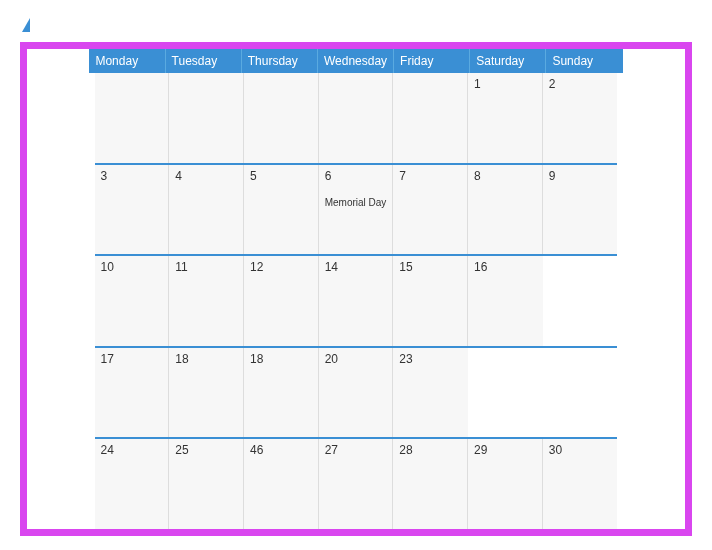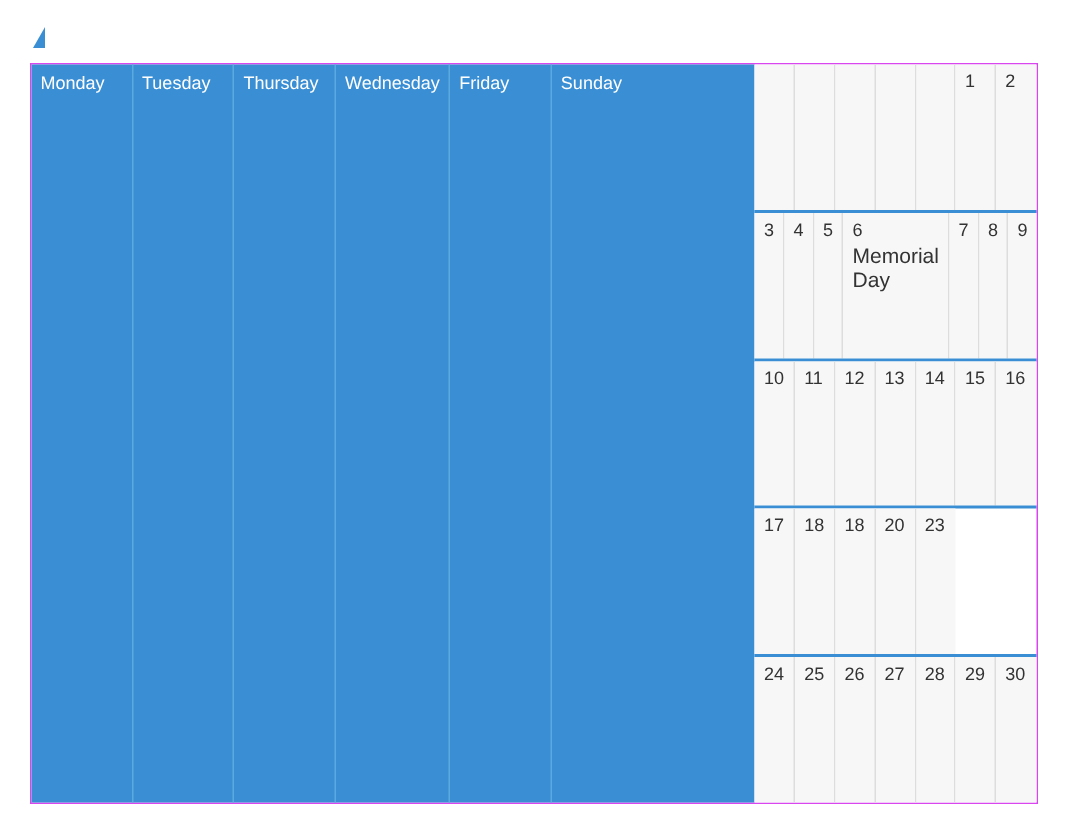--- a/index.html
+++ b/index.html
@@ -61,22 +61,23 @@
       letter-spacing: 0.5px;
     }
     .country {
       font-size: 15px;
       color: #333;
       text-align: right;
     }
     .calendar {
       flex: 1;
       display: flex;
-      flex-direction: row;
-      border: 1px solid #d946ef;
+      flex-direction: column;
+      border: 7px solid #d946ef;
+      align-items: center;
     }
     .day-headers {
       display: grid;
       grid-template-columns: repeat(7, 1fr);
       background: #3a8fd4;
     }
     .day-header {
       color: #fff;
       font-size: 12px;
       padding: 5px 6px;
@@ -107,23 +108,23 @@
       min-height: 60px;
     }
     .day-cell:last-child { border-right: none; }
     .day-cell.empty { background: #f7f7f7; }
     .day-num {
       font-size: 12px;
       color: #333;
       font-weight: normal;
     }
     .day-event {
-      font-size: 14px;
-      color: #333;
-      margin-top: 2px;
+      font-size: 10px;
+      color: #333;
+      margin-top: 14px;
     }
   </style>
 </head>
 <body>
 
 <div class="page">
   <div class="header">
     <div class="logo">
       <div class="logo-row">
         <span class="logo-general"></span>
@@ -136,20 +137,21 @@
   </div>
 
   <div class="calendar">
     <div class="day-headers">
 
     <div class="day-header">Monday</div>
         <div class="day-header">Tuesday</div>
         <div class="day-header">Thursday</div>
         <div class="day-header">Wednesday</div>
         <div class="day-header">Friday</div>
+        <div class="day-header">Saturday</div>
         <div class="day-header">Sunday</div>
       </div>
     <div class="weeks">
 
     <div class="week-row">
           <div class="day-cell empty"></div>
           <div class="day-cell empty"></div>
           <div class="day-cell empty"></div>
           <div class="day-cell empty"></div>
           <div class="day-cell empty"></div>
@@ -188,23 +190,20 @@
           <div class="day-cell">
             <span class="day-num">10</span>
           </div>
           <div class="day-cell">
             <span class="day-num">11</span>
           </div>
           <div class="day-cell">
             <span class="day-num">12</span>
           </div>
           <div class="day-cell">
-            <span class="day-num">13</span>
-          </div>
-          <div class="day-cell">
             <span class="day-num">14</span>
           </div>
           <div class="day-cell">
             <span class="day-num">15</span>
           </div>
           <div class="day-cell">
             <span class="day-num">16</span>
           </div>
         </div>
         <div class="week-row">
@@ -225,21 +224,21 @@
           </div>
         </div>
         <div class="week-row">
           <div class="day-cell">
             <span class="day-num">24</span>
           </div>
           <div class="day-cell">
             <span class="day-num">25</span>
           </div>
           <div class="day-cell">
-            <span class="day-num">26</span>
+            <span class="day-num">46</span>
           </div>
           <div class="day-cell">
             <span class="day-num">27</span>
           </div>
           <div class="day-cell">
             <span class="day-num">28</span>
           </div>
           <div class="day-cell">
             <span class="day-num">29</span>
           </div>

